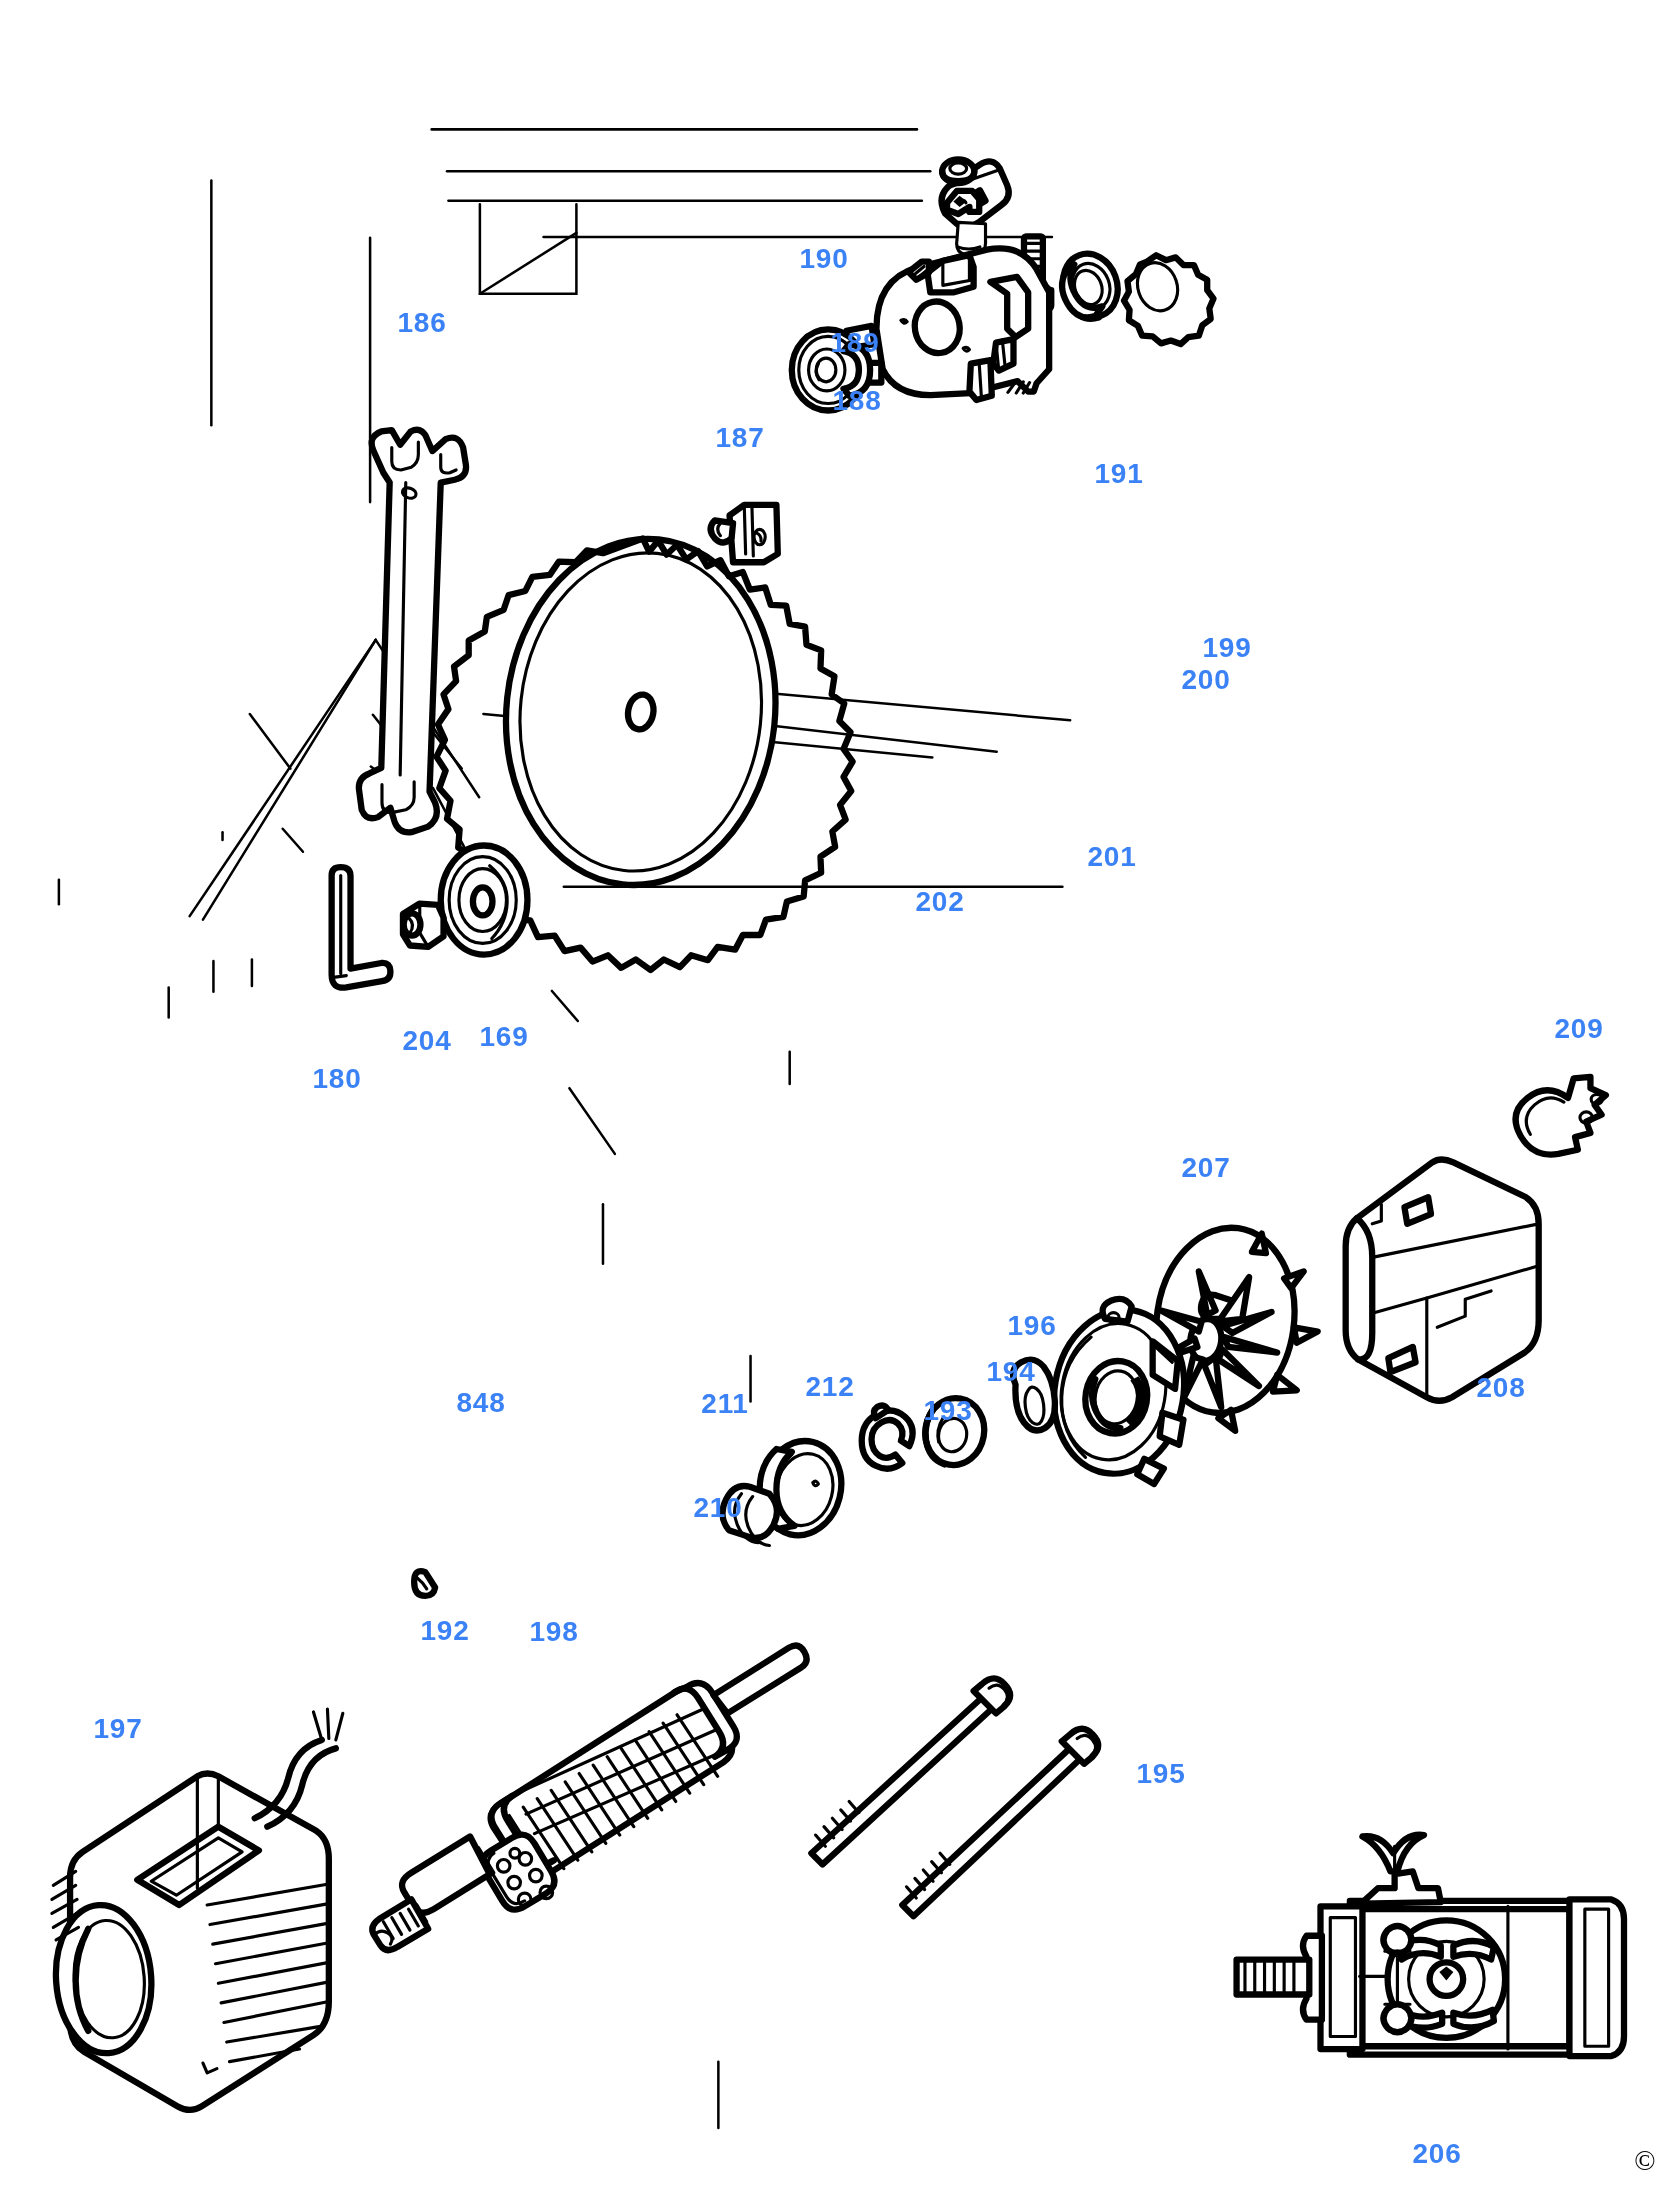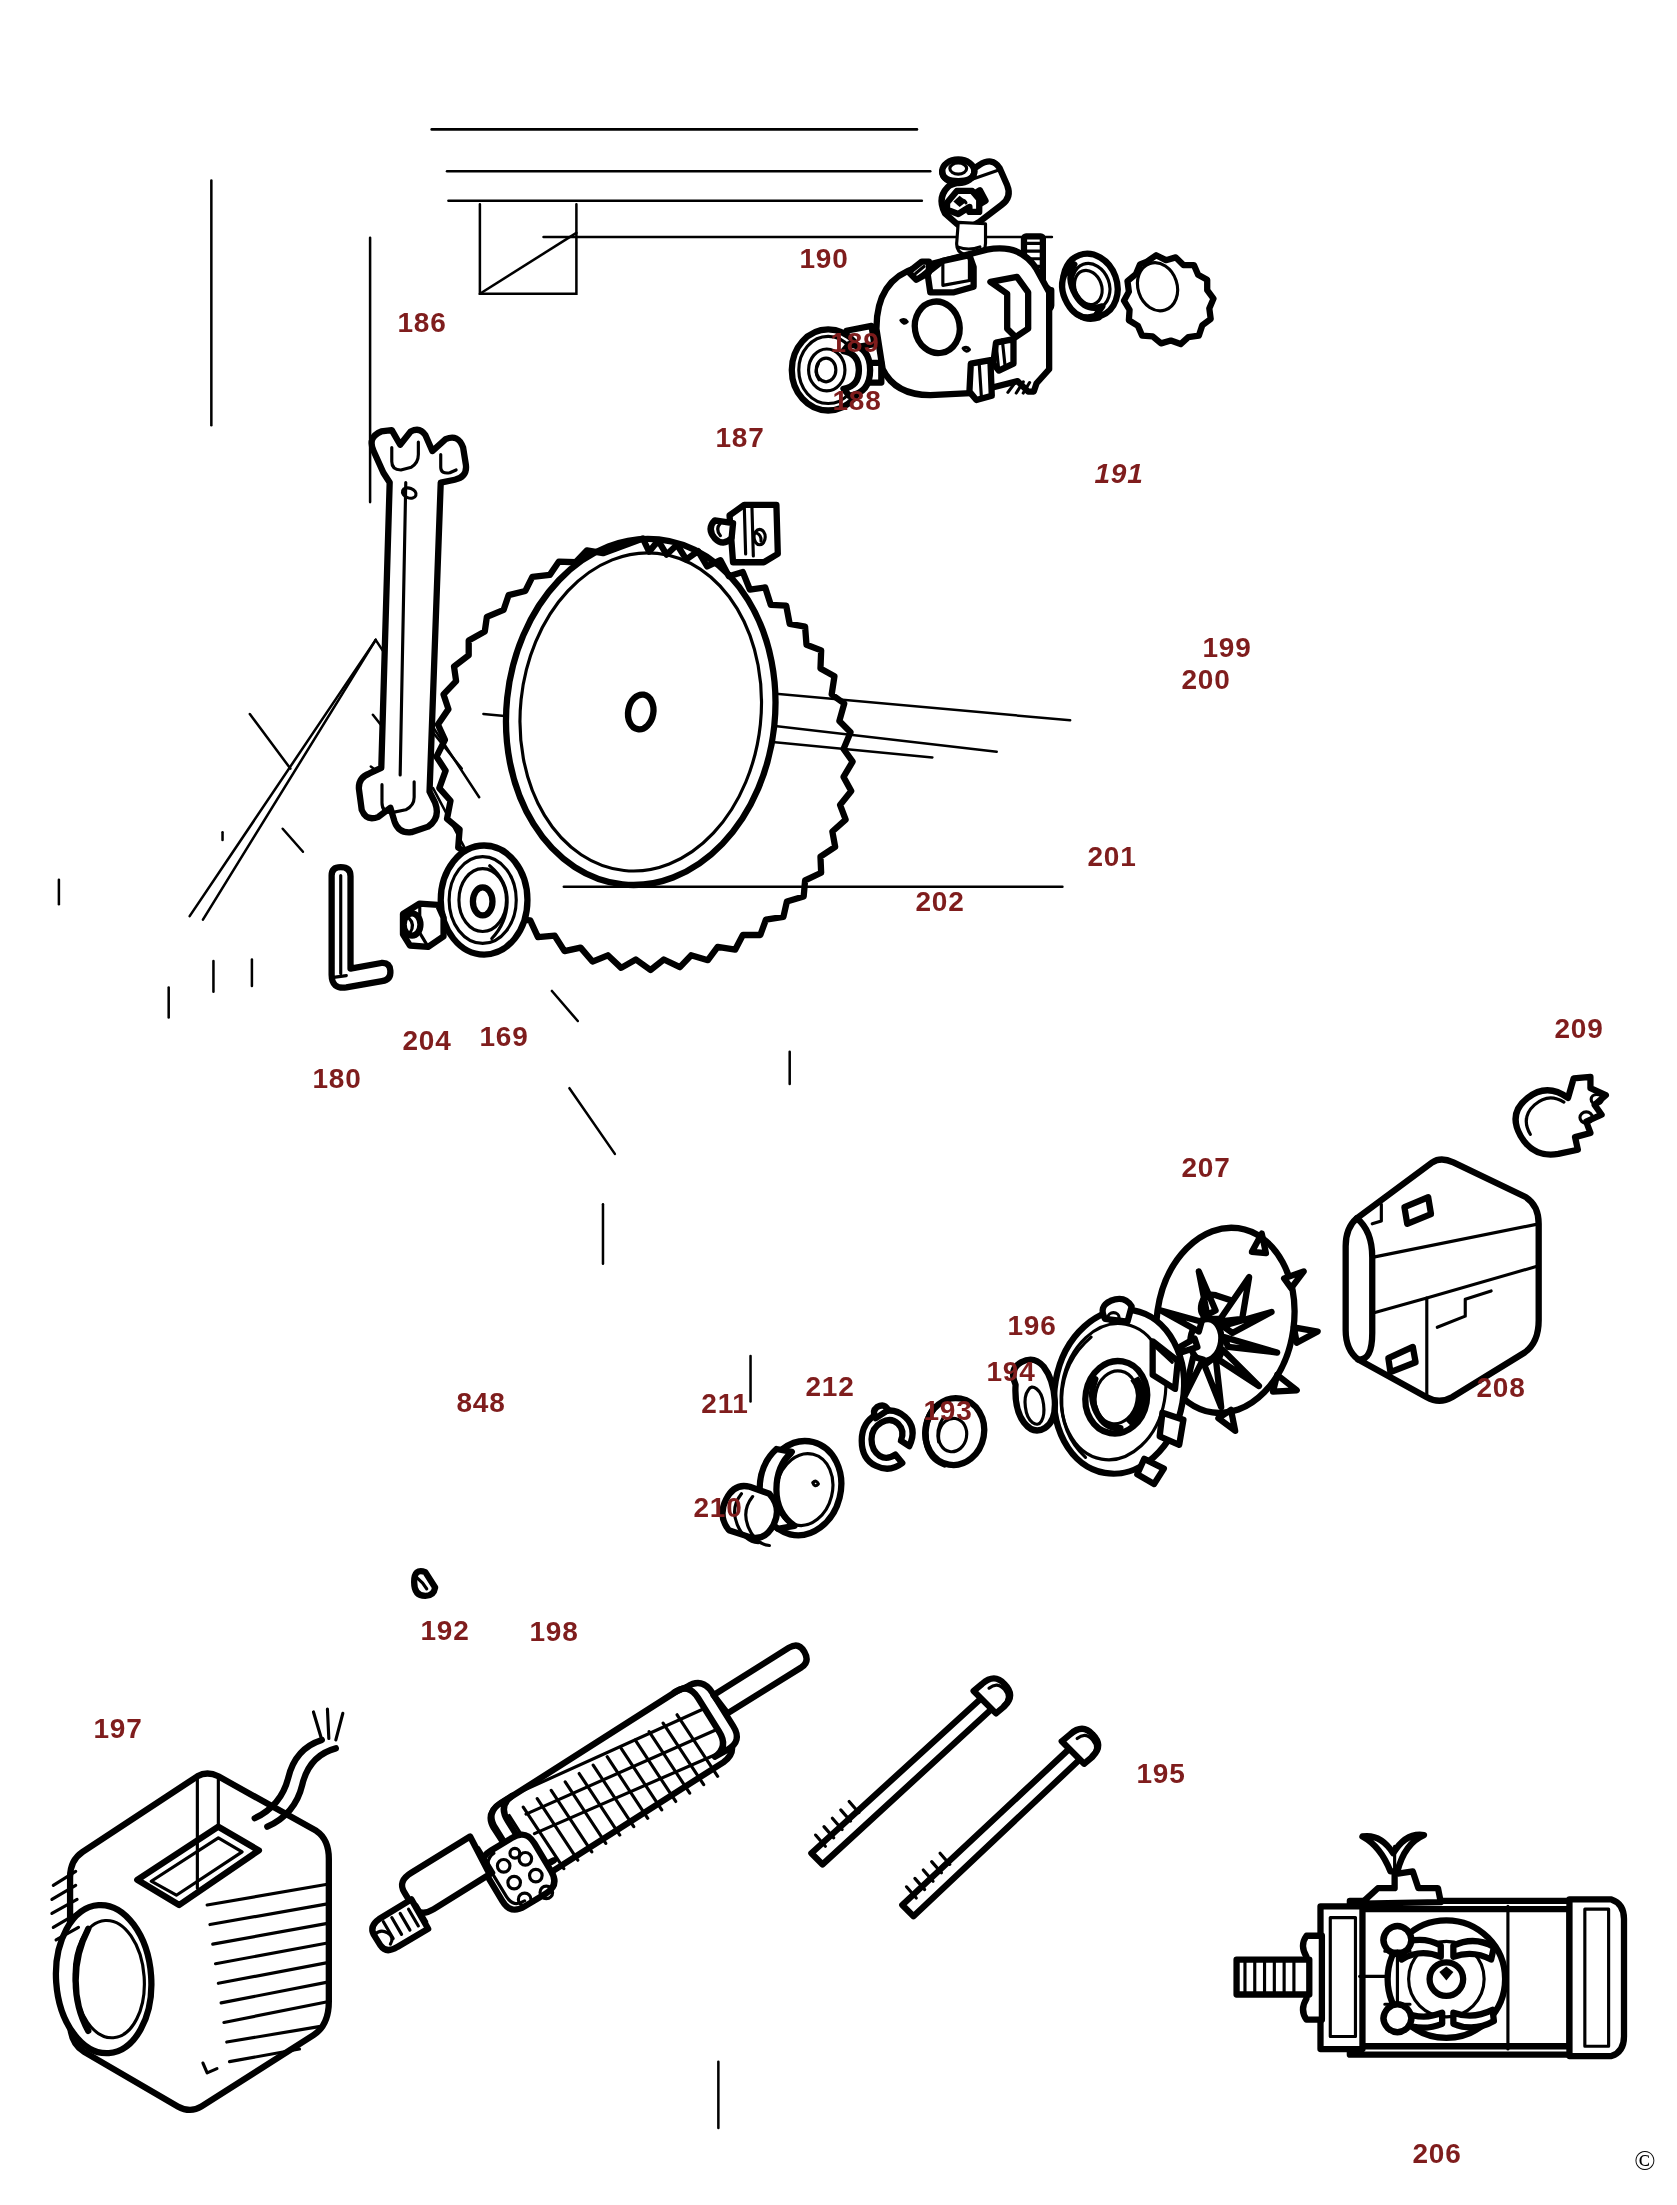--- a/index.html
+++ b/index.html
@@ -1,20 +1,20 @@
 <!DOCTYPE html>
 <html style="font-size:11.2px"><head>
 <meta charset="utf-8">
 <style>
   html,body{margin:0;padding:0;background:#ffffff;}
   body{font-family:"Liberation Sans",sans-serif;}
   #sheet{position:relative;width:1678px;height:2205px;background:#fff;overflow:hidden;}
   #sheet svg{position:absolute;left:0;top:0;width:1678px;height:2205px;}
   .lbl{position:absolute;font-family:"Liberation Sans",sans-serif;font-weight:bold;
-       font-size:28px;color:#7f1d1d;letter-spacing:0.7px;white-space:nowrap;
+       font-size:28px;color:#3b82f6;letter-spacing:0.7px;white-space:nowrap;
        transform:translate(-50%,-50%);}
   .copy{position:absolute;font-size:28px;color:#000;
         font-family:"Liberation Serif",serif;transform:translate(-50%,-50%);}
 </style>
 </head>
 <body>
 
 <div id="sheet">
 
 <svg viewBox="0 0 2399 3153" xmlns="http://www.w3.org/2000/svg">
@@ -463,21 +463,21 @@
     <path class="t" d="M1944 2826 L1980 2826"></path>
   </g>
 
 </svg>
 
 <div class="lbl" style="left:422px;top:323px;">186</div>
 <div class="lbl" style="left:740px;top:438px;">187</div>
 <div class="lbl" style="left:857px;top:401px;">188</div>
 <div class="lbl" style="left:855px;top:343px;">189</div>
 <div class="lbl" style="left:824px;top:259px;">190</div>
-<div class="lbl" style="left:1119px;top:474px;font-style:italic;">191</div>
+<div class="lbl" style="left:1119px;top:474px;">191</div>
 <div class="lbl" style="left:445px;top:1631px;">192</div>
 <div class="lbl" style="left:948px;top:1411px;">193</div>
 <div class="lbl" style="left:1011px;top:1372px;">194</div>
 <div class="lbl" style="left:1161px;top:1774px;">195</div>
 <div class="lbl" style="left:1032px;top:1326px;">196</div>
 <div class="lbl" style="left:118px;top:1729px;">197</div>
 <div class="lbl" style="left:554px;top:1632px;">198</div>
 <div class="lbl" style="left:1227px;top:648px;">199</div>
 <div class="lbl" style="left:1206px;top:680px;">200</div>
 <div class="lbl" style="left:1112px;top:857px;">201</div>

